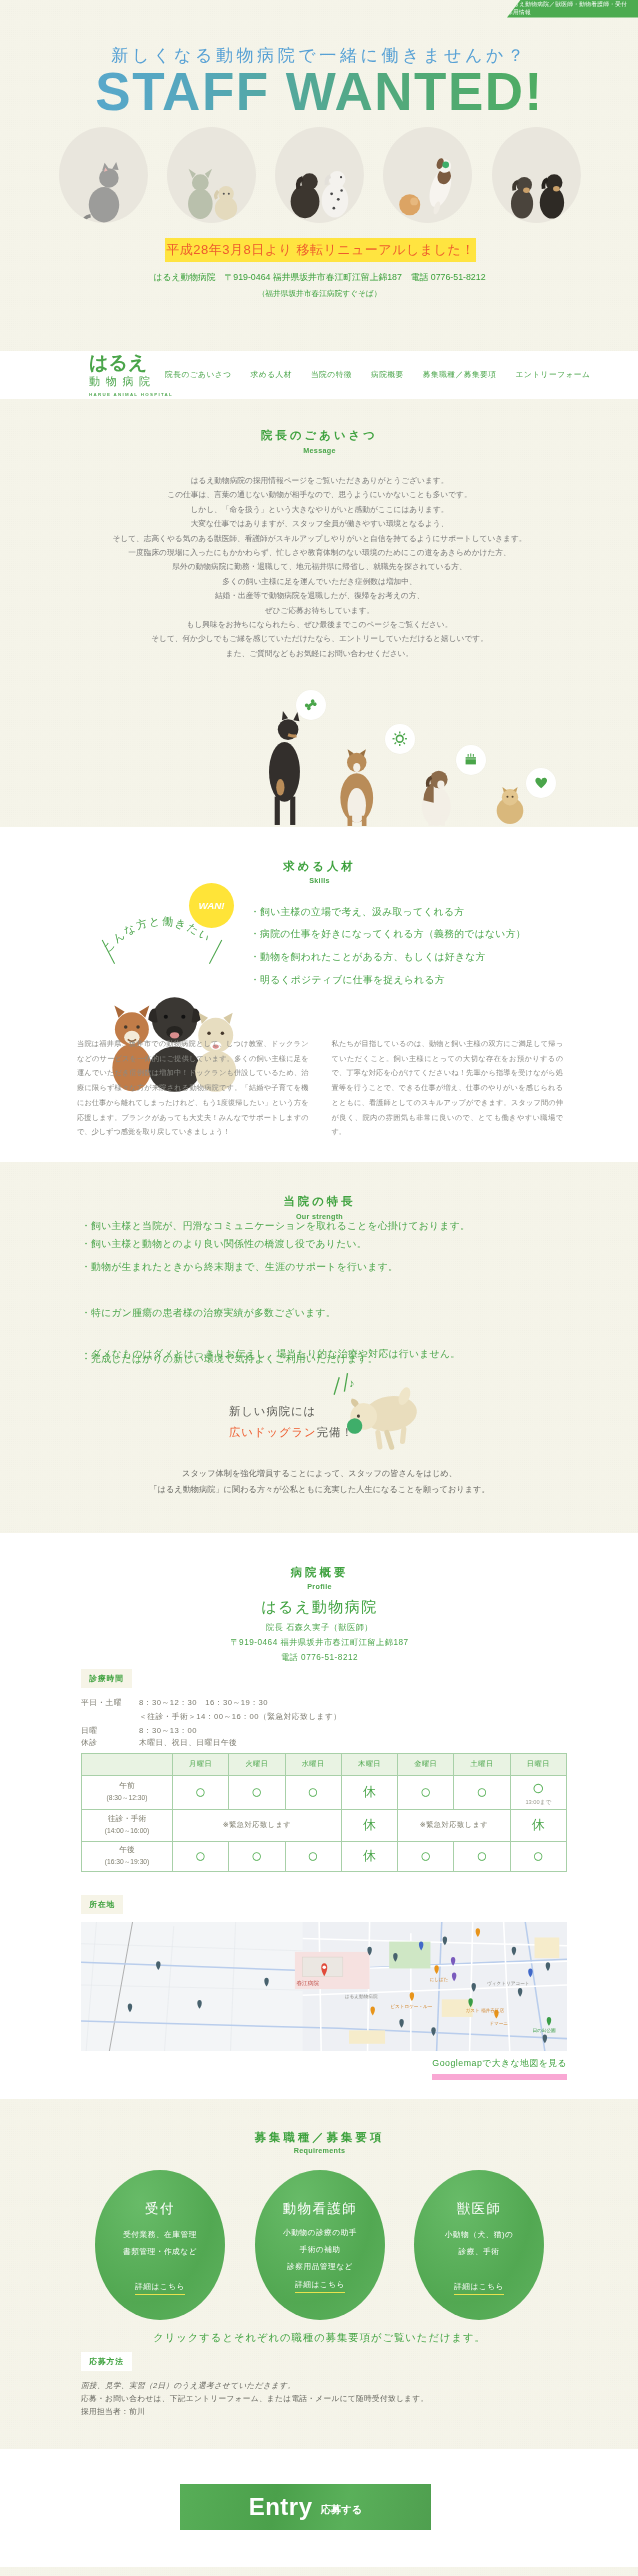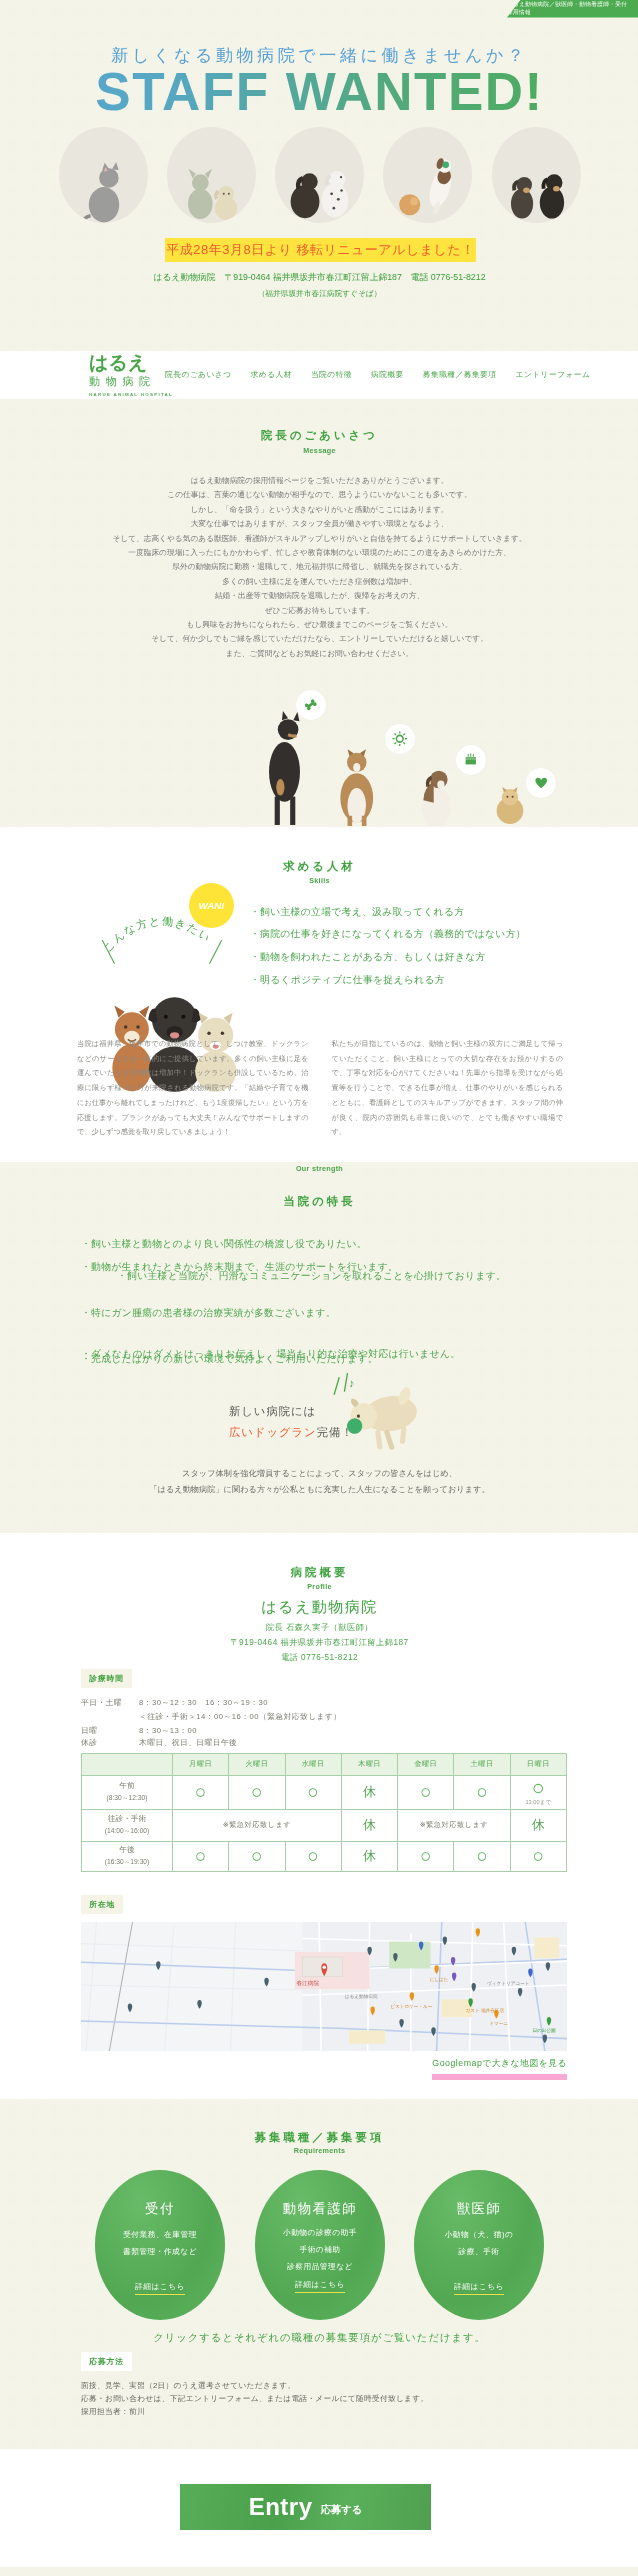--- a/index.html
+++ b/index.html
@@ -342,25 +342,25 @@
     <div class="skill-li" style="top:951px;">・動物を飼われたことがある方、もしくは好きな方</div>
     <div class="skill-li" style="top:974px;">・明るくポジティブに仕事を捉えられる方</div>
   </div>
 
   <div class="abs cols">
     <div class="col">当院は福井県、坂井市での動物病院として、しつけ教室、ドックランなどのサービスを一体的にご提供しています。多くの飼い主様に足を運んでいただき症例数は増加中！ドックランも併設しているため、治療に限らず様々な方が来院される動物病院です。「結婚や子育てを機にお仕事から離れてしまったけれど、もう1度復帰したい」という方を応援します。ブランクがあっても大丈夫！みんなでサポートしますので、少しずつ感覚を取り戻していきましょう！</div>
     <div class="col">私たちが目指しているのは、動物と飼い主様の双方にご満足して帰っていただくこと。飼い主様にとっての大切な存在をお預かりするので、丁寧な対応を心がけてくださいね！先輩から指導を受けながら処置等を行うことで、できる仕事が増え、仕事のやりがいを感じられるとともに、看護師としてのスキルアップができます。スタッフ間の仲が良く、院内の雰囲気も非常に良いので、とても働きやすい職場です。</div>
   </div>
 
   <div class="abs center sec-title" style="top:1194px;">当院の特長</div>
-  <div class="abs center sec-sub" style="top:1164px;">Our strength</div>
+  <div class="abs center sec-sub" style="top:1212px;">Our strength</div>
   <div>
     <div class="str-li" style="top:1238px;">・飼い主様と動物とのより良い関係性の橋渡し役でありたい。</div>
     <div class="str-li" style="top:1261px;">・動物が生まれたときから終末期まで、生涯のサポートを行います。</div>
-    <div class="str-li" style="top:1270px;margin-left:36px;">・飼い主様と当院が、円滑なコミュニケーションを取れることを心掛けております。</div>
+    <div class="str-li" style="top:1220px;">・飼い主様と当院が、円滑なコミュニケーションを取れることを心掛けております。</div>
     <div class="str-li" style="top:1307px;">・特にガン腫瘍の患者様の治療実績が多数ございます。</div>
     <div class="str-li" style="top:1348px;">・ダメなものはダメとはっきりお伝えし、場当たり的な治療や対応は行いません。</div>
     <div class="str-li" style="top:1353px;">・完成したばかりの新しい環境で気持よくご利用いただけます。</div>
   </div>
 
   <div class="abs" style="left:229px;top:1404px;">
     <div class="dogrun-l1">新しい病院には</div>
     <div class="dogrun-l2">
       <span class="em">広いドッグラン</span><span>完備！</span>
     </div>
@@ -564,21 +564,21 @@
       <div class="job-line">診療、手術</div>
     </div>
     <span class="job-link" style="margin-top:21.6px;">詳細はこちら</span>
   </div>
 
   <div class="abs center req-note">クリックするとそれぞれの職種の募集要項がご覧いただけます。</div>
 
   <div class="abs" style="left:81px;top:2352px;">
     <span class="tag white">応募方法</span>
   </div>
-  <div class="apply-line" style="top:2379px;">面接、見学、実習（2日）のうえ選考させていただきます。</div>
+  <div class="apply-line" style="top:2379px;font-style:italic;">面接、見学、実習（2日）のうえ選考させていただきます。</div>
   <div class="apply-line" style="top:2392px;">応募・お問い合わせは、下記エントリーフォーム、または電話・メールにて随時受付致します。</div>
   <div class="apply-line" style="top:2405px;">採用担当者：前川</div>
 
   <div class="abs entry-btn">
     <span class="en">Entry</span>
     <span class="jp">応募する</span>
   </div>
 
 </div>
 

